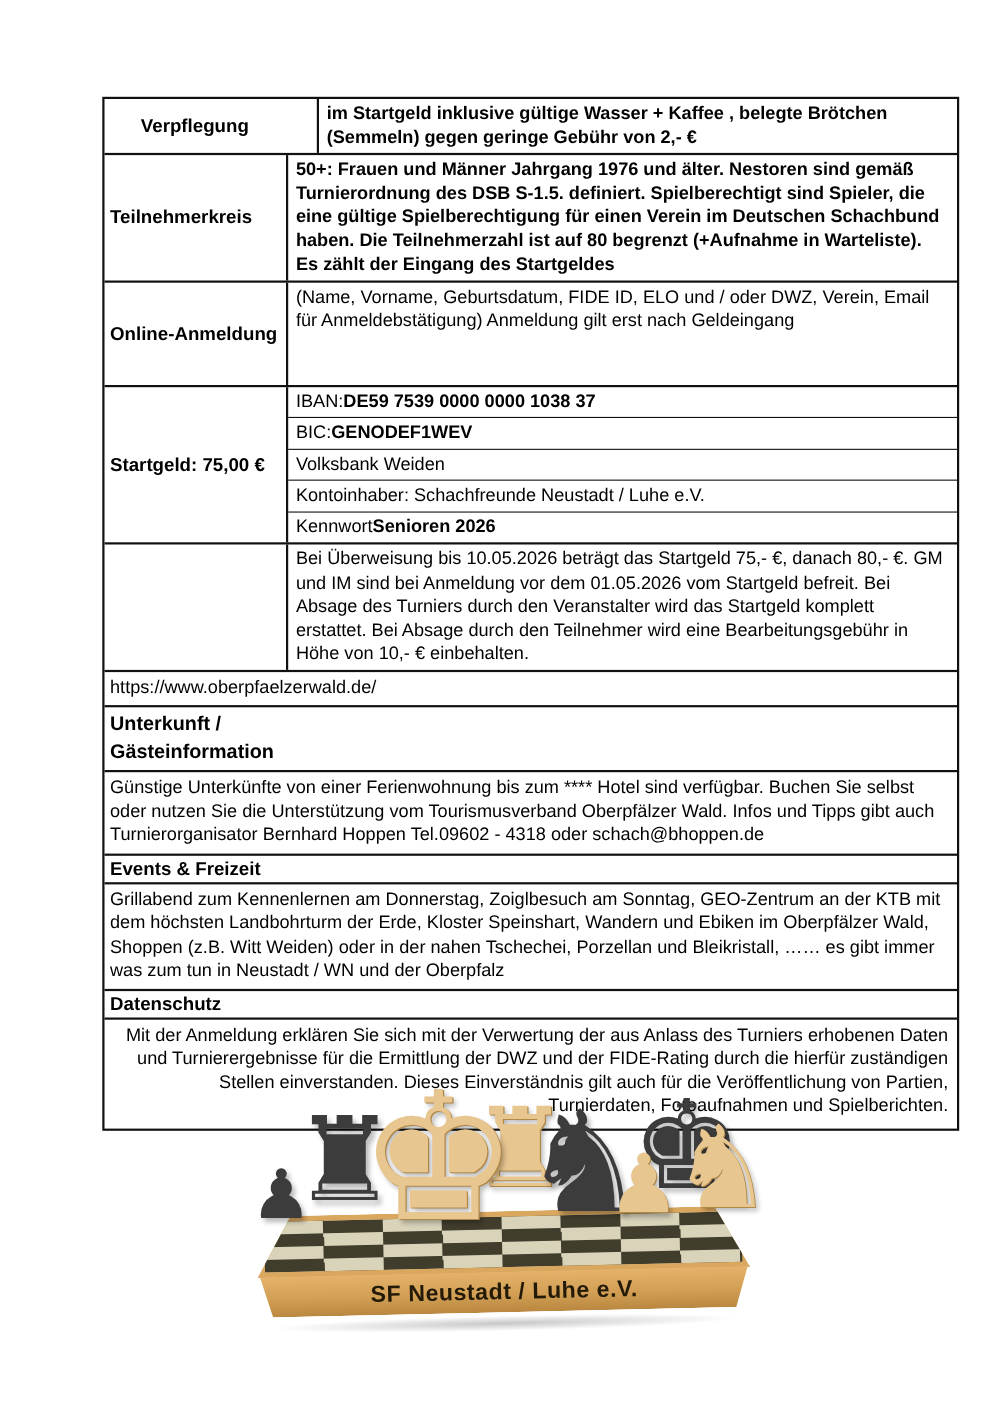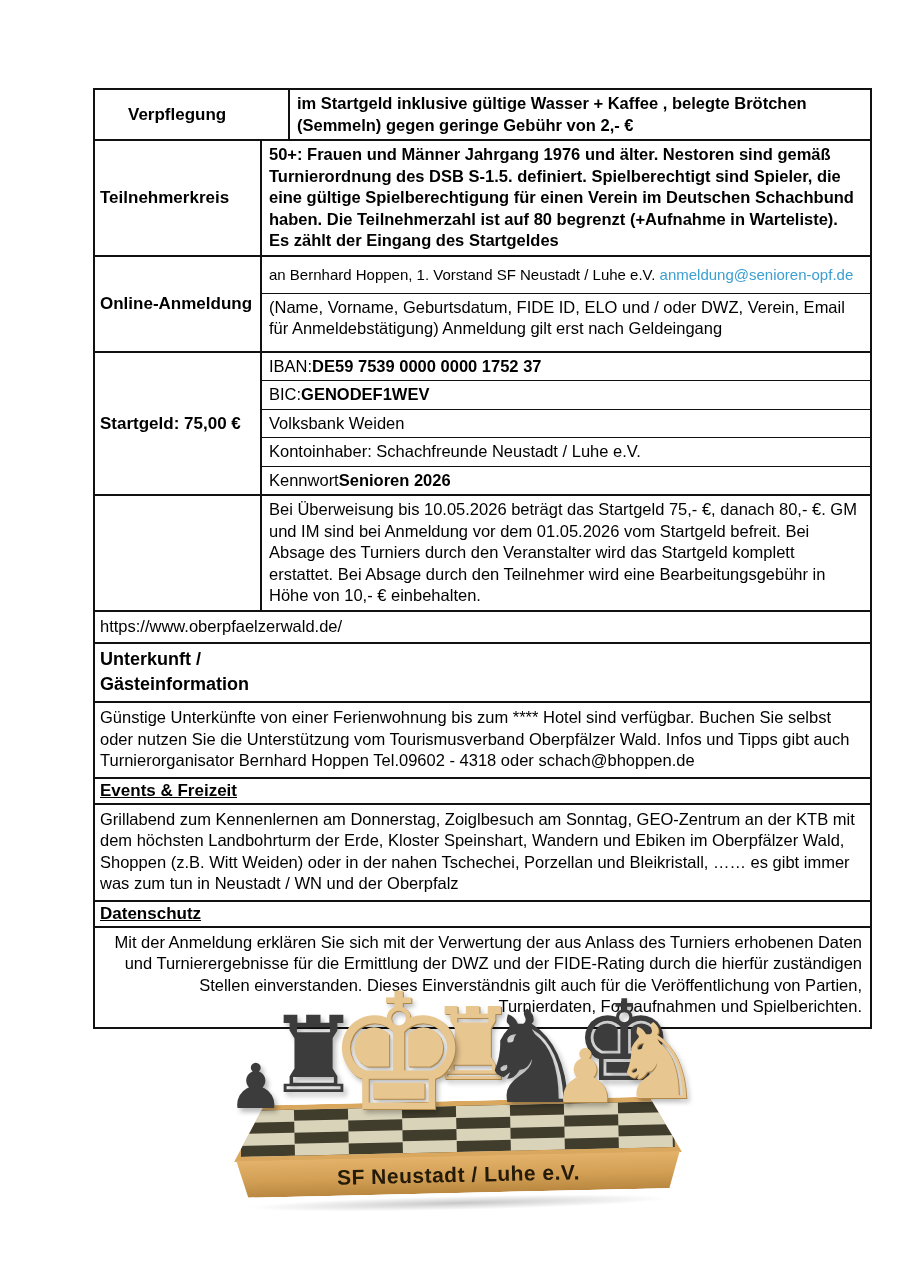--- a/index.html
+++ b/index.html
@@ -25,21 +25,21 @@
   .cc { flex:1; min-width:0; display:flex; flex-direction:column; }
   .cell-text { padding:3px 8px 3px 7px; font-size:16.5px; line-height:21.5px; }
   .bold { font-weight:bold; }
   .subrow { border-bottom:1.5px solid #111; }
   .subrow:last-child { border-bottom:none; }
   .small-line { font-size:15px; line-height:19px; padding:8px 8px 8px 7px; }
   .email-link { color:#3b9fd1; cursor:pointer; }
   .fullrow { display:block; border-bottom:2px solid #111; }
   .fullrow:last-child { border-bottom:none;text-align:right; }
   .section-title { font-weight:bold; font-size:18px; line-height:25px; padding:3px 8px 4px 5px; }
-  .section-title-sm { font-weight:bold; font-size:17px; line-height:20px; padding:2px 24px 2px 5px;text-decoration:underline; }
+  .section-title-sm { font-weight:bold; font-size:17px; line-height:20px; padding:2px 24px 2px 5px; }
   .para { font-size:16.5px; line-height:21.5px; padding:4px 8px 5px 5px; }
 
   
   .r-verpflegung { min-height:48px;padding-left:28px; }
   .r-teilnehmer  { min-height:110px; }
   .r-online      { min-height:95px; }
   .r-startgeld   { min-height:123px; }
   .r-ueberweisung{ min-height:106px; }
   .r-unterkunft-title { min-height:58px; }
   .r-url { min-height:28px; }
@@ -102,34 +102,30 @@
     <div class="row r-teilnehmer">
       <div class="lc">Teilnehmerkreis</div>
       <div class="cc">
         <div class="cell-text bold">50+: Frauen und Männer Jahrgang 1976 und älter. Nestoren sind gemäß Turnierordnung des DSB S-1.5. definiert. Spielberechtigt sind Spieler, die eine gültige Spielberechtigung für einen Verein im Deutschen Schachbund haben. Die Teilnehmerzahl ist auf 80 begrenzt (+Aufnahme in Warteliste). Es zählt der Eingang des Startgeldes</div>
       </div>
     </div>
 
     <div class="row r-online">
       <div class="lc">Online-Anmeldung</div>
       <div class="cc">
-        <div class="subrow sub-online-1 small-line">
-          <span>an Bernhard Hoppen,  1. Vorstand SF Neustadt / Luhe e.V.   </span>
-          <span class="email-link">anmeldung@senioren-opf.de</span>
-        </div>
         <div class="subrow sub-online-2 cell-text">(Name,  Vorname,  Geburtsdatum,  FIDE ID, ELO und / oder DWZ,  Verein, Email für Anmeldebstätigung) Anmeldung gilt erst nach Geldeingang</div>
       </div>
     </div>
 
     <div class="row r-startgeld">
       <div class="lc">Startgeld: 75,00 €</div>
       <div class="cc">
         <div class="subrow sub-bank cell-text">
           <span>IBAN: </span>
-            <span class="bold">DE59 7539 0000 0000 1752 37</span>
+            <span class="bold">DE59 7539 0000 0000 1038 37</span>
         </div>
         <div class="subrow sub-bank cell-text">
           <span>BIC: </span>
             <span class="bold">GENODEF1WEV</span>
         </div>
         <div class="subrow sub-bank cell-text">Volksbank Weiden</div>
         <div class="subrow sub-bank cell-text">Kontoinhaber:  Schachfreunde Neustadt / Luhe e.V.</div>
         <div class="subrow sub-bank cell-text">
           <span>Kennwort </span>
             <span class="bold">Senioren 2026</span>

